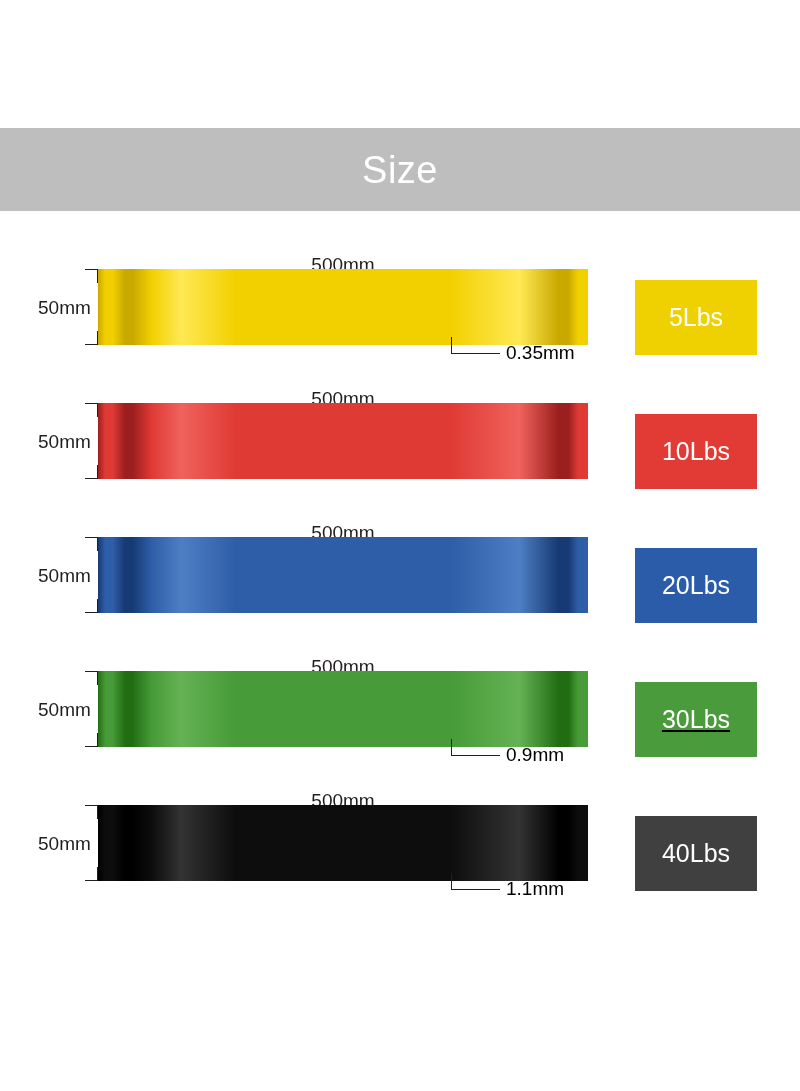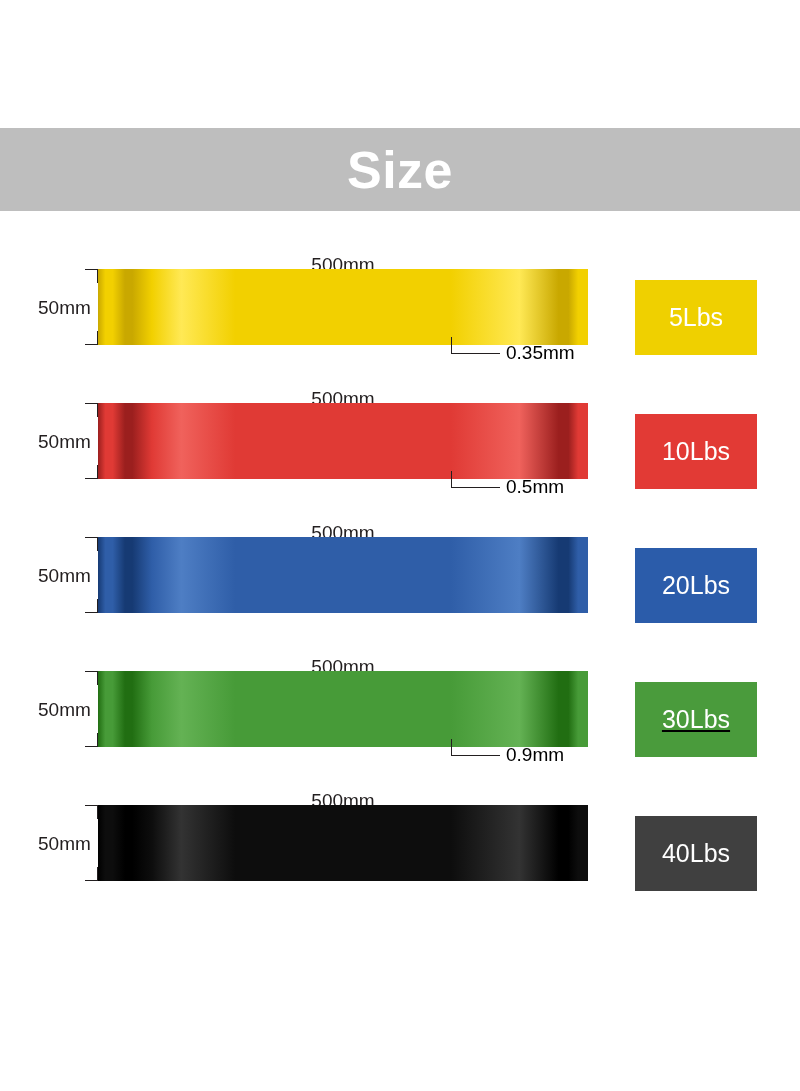--- a/index.html
+++ b/index.html
@@ -20,22 +20,22 @@
     position: absolute;
     left: 0; top: 128px;
     width: 800px; height: 83px;
     background: #bebebe;
     display: flex;
     align-items: center;
     justify-content: center;
   }
   .header-title {
     color: #ffffff;
-    font-size: 52px;
-    font-weight: 700;
+    font-size: 38px;
+    font-weight: 400;
     letter-spacing: 0.5px;
     line-height: 1;
     font-family: "Liberation Sans", sans-serif;
   }
 
   
   #rows {
     position: absolute;
     left: 0; top: 211px;
     width: 800px;
@@ -236,25 +236,20 @@
       <div class="bracket">
         <div class="htick top"></div>
         <div class="vtick top"></div>
         <div class="vtick bot"></div>
         <div class="htick bot"></div>
       </div>
     </div>
 
     <div class="band" style="background: linear-gradient(to right, rgb(155, 31, 30) 0%, rgb(224, 58, 53) 1.5%, rgb(224, 58, 53) 3%, rgb(155, 31, 30) 5.5%, rgb(155, 31, 30) 7%, rgb(224, 58, 53) 11%, rgb(240, 98, 92) 17%, rgb(224, 58, 53) 28%, rgb(224, 58, 53) 72%, rgb(240, 98, 92) 86%, rgb(155, 31, 30) 94%, rgb(155, 31, 30) 96%, rgb(224, 58, 53) 98%, rgb(224, 58, 53) 100%);"></div>
 
-    <div class="thick-dim">
-      <div class="vstub"></div>
-      <div class="hrun"></div>
-      <span class="tlabel">0.5mm</span>
-    </div>
 
     <div class="badge" style="background: rgb(226, 58, 53);">
       <span class="badge-label">10Lbs</span>
     </div>
   </div>
     <div class="band-row">
     <div class="width-dim">
       <div class="dline left"></div>
       <div class="dline right"></div>
       <div class="tick l"></div>
@@ -324,18 +319,23 @@
       <div class="bracket">
         <div class="htick top"></div>
         <div class="vtick top"></div>
         <div class="vtick bot"></div>
         <div class="htick bot"></div>
       </div>
     </div>
 
     <div class="band" style="background: linear-gradient(to right, rgb(0, 0, 0) 0%, rgb(13, 13, 13) 1.5%, rgb(13, 13, 13) 3%, rgb(0, 0, 0) 5.5%, rgb(0, 0, 0) 7%, rgb(13, 13, 13) 11%, rgb(51, 51, 51) 17%, rgb(13, 13, 13) 28%, rgb(13, 13, 13) 72%, rgb(51, 51, 51) 86%, rgb(0, 0, 0) 94%, rgb(0, 0, 0) 96%, rgb(13, 13, 13) 98%, rgb(13, 13, 13) 100%);"></div>
 
+    <div class="thick-dim">
+      <div class="vstub"></div>
+      <div class="hrun"></div>
+      <span class="tlabel">1.1mm</span>
+    </div>
 
     <div class="badge" style="background: #404040;">
       <span class="badge-label">40Lbs</span>
     </div>
   </div>
   </div>
 
 </body></html>

